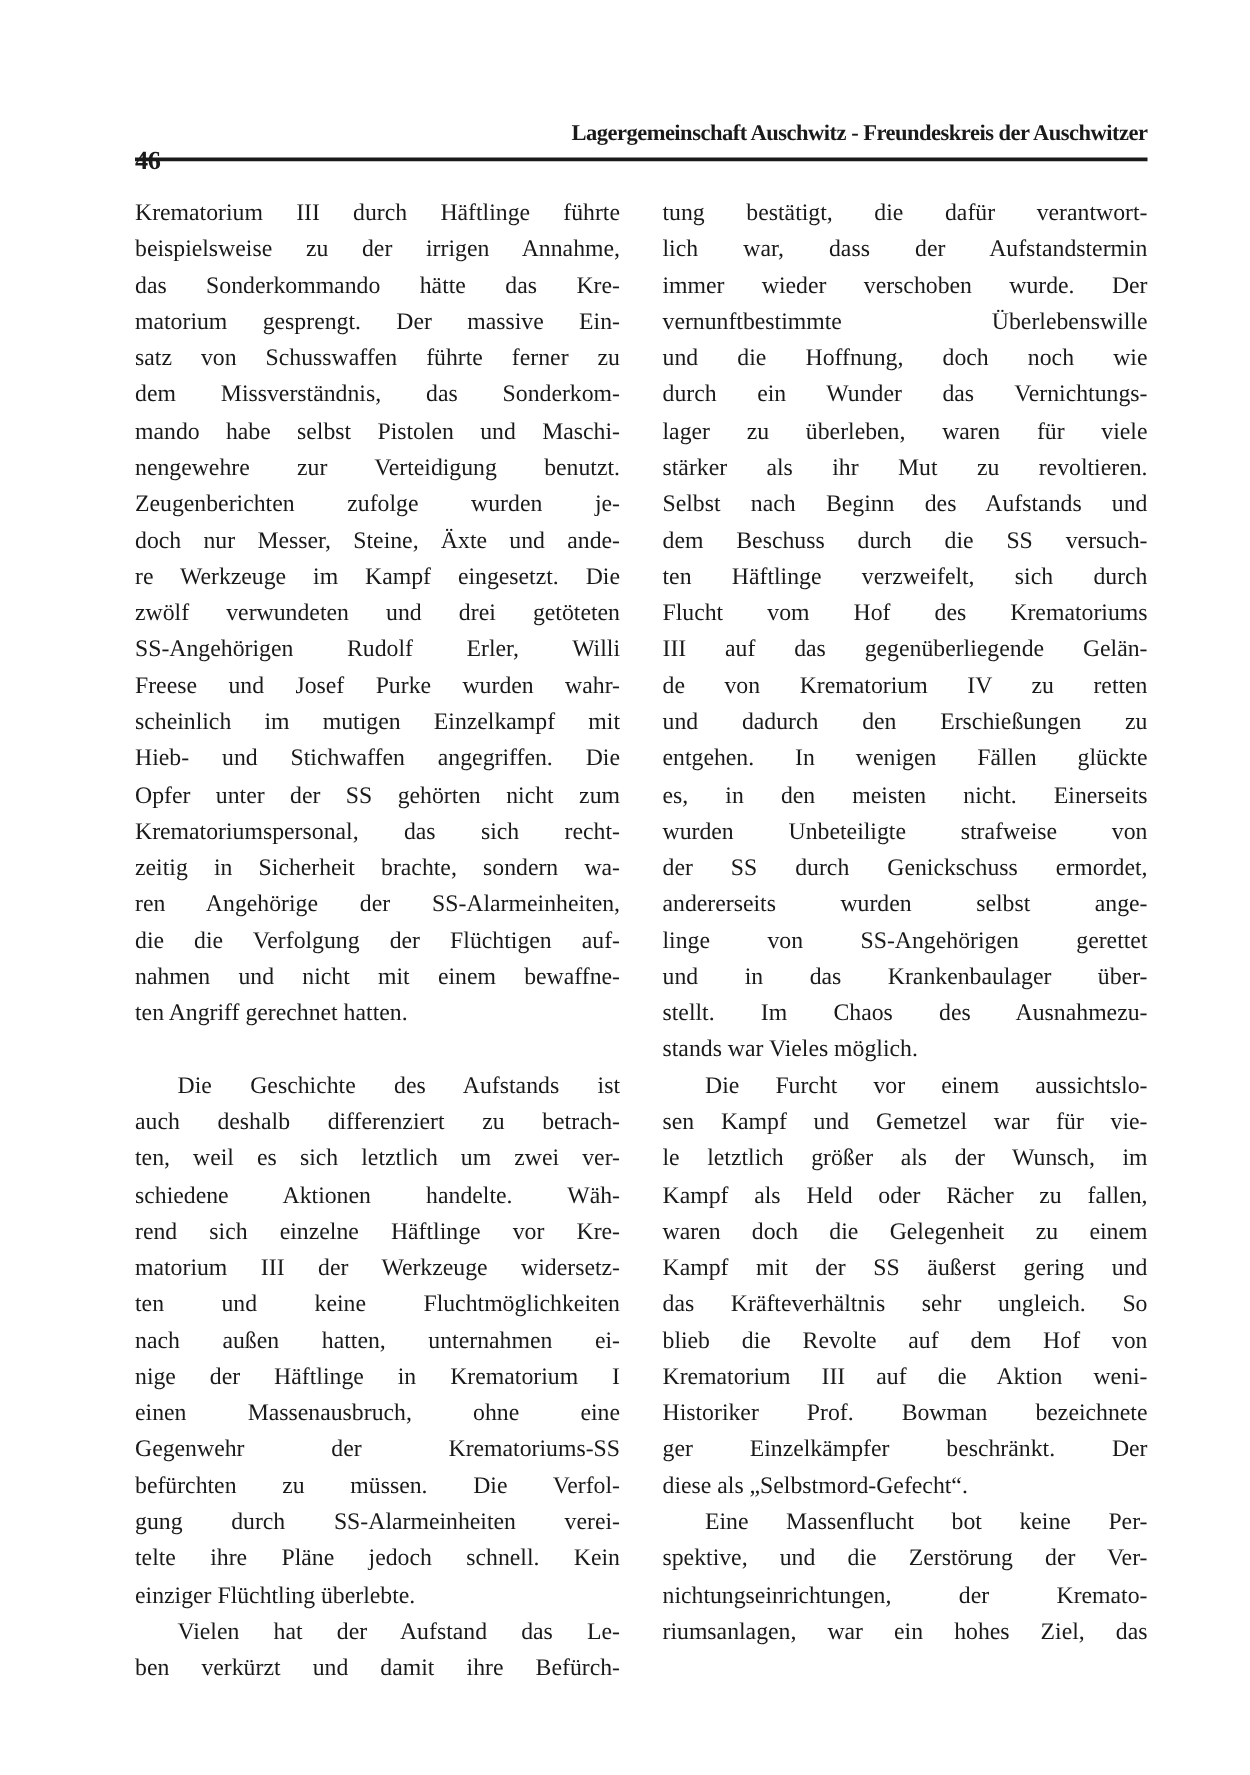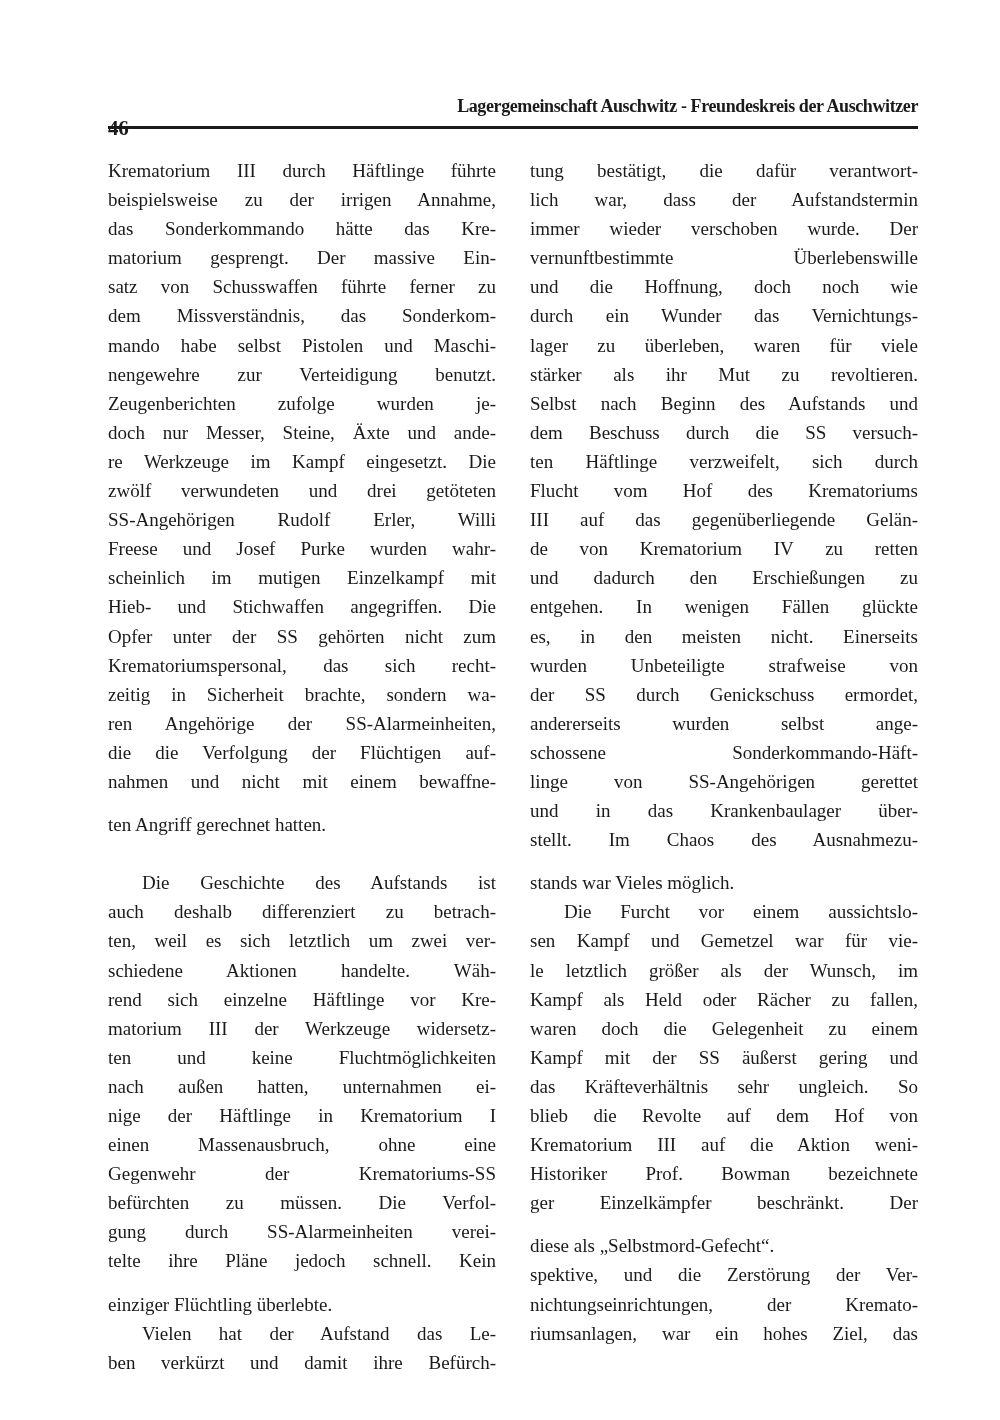--- a/index.html
+++ b/index.html
@@ -60,21 +60,20 @@
   .col-right { left: 530px; }
   .line {
     display: block;
     height: 29.1px;
     white-space: nowrap;
     text-align: justify;
     text-align-last: justify;
   }
   .line.last {
     text-align-last: left;
-    margin-top: 14px;
   }
   .line.indent {
     padding-left: 34px;
   }
   .para-gap {
     display: block;
     height: 29.1px;
   }
 </style>
 </head>
@@ -150,38 +149,38 @@
       <span class="line">ten Häftlinge verzweifelt, sich durch</span>
       <span class="line">Flucht vom Hof des Krematoriums</span>
       <span class="line">III auf das gegenüberliegende Gelän-</span>
       <span class="line">de von Krematorium IV zu retten</span>
       <span class="line">und dadurch den Erschießungen zu</span>
       <span class="line">entgehen. In wenigen Fällen glückte</span>
       <span class="line">es, in den meisten nicht. Einerseits</span>
       <span class="line">wurden Unbeteiligte strafweise von</span>
       <span class="line">der SS durch Genickschuss ermordet,</span>
       <span class="line">andererseits wurden selbst ange-</span>
-      <span class="line">schossene Sonderkommando-Häft-</span>
       <span class="line">linge von SS-Angehörigen gerettet</span>
       <span class="line">und in das Krankenbaulager über-</span>
       <span class="line">stellt. Im Chaos des Ausnahmezu-</span>
       <span class="line last">stands war Vieles möglich.</span>
     </div>
     <div class="paragraph">
       <span class="line indent">Die Furcht vor einem aussichtslo-</span>
       <span class="line">sen Kampf und Gemetzel war für vie-</span>
       <span class="line">le letztlich größer als der Wunsch, im</span>
       <span class="line">Kampf als Held oder Rächer zu fallen,</span>
       <span class="line">waren doch die Gelegenheit zu einem</span>
       <span class="line">Kampf mit der SS äußerst gering und</span>
       <span class="line">das Kräfteverhältnis sehr ungleich. So</span>
       <span class="line">blieb die Revolte auf dem Hof von</span>
       <span class="line">Krematorium III auf die Aktion weni-</span>
       <span class="line">Historiker Prof. Bowman bezeichnete</span>
       <span class="line">ger Einzelkämpfer beschränkt. Der</span>
       <span class="line last">diese als „Selbstmord-Gefecht“.</span>
     </div>
     <div class="paragraph">
+      <span class="line indent">Eine Massenflucht bot keine Per-</span>
       <span class="line">spektive, und die Zerstörung der Ver-</span>
       <span class="line">nichtungseinrichtungen, der Kremato-</span>
       <span class="line">riumsanlagen, war ein hohes Ziel, das</span>
     </div>
   </div>
 
 </body></html>

